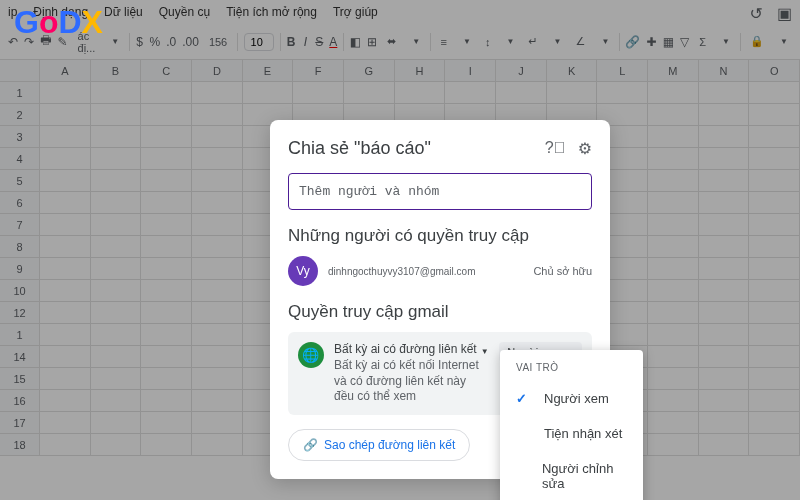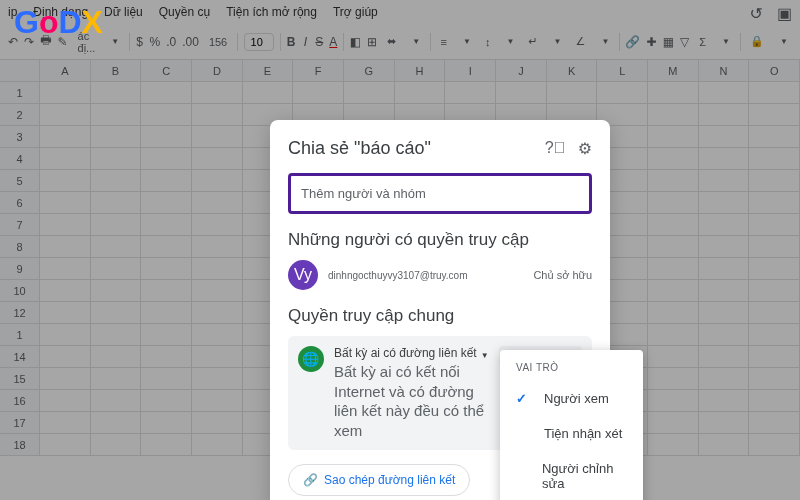--- a/index.html
+++ b/index.html
@@ -17,33 +17,33 @@
 .rows { }
 .row { height: 22px; display: flex; border-bottom: 1px solid #e0e0e0; }
 .row-h { width: 40px; text-align: center; font-size: 11px; color: #5f6368; border-right: 1px solid #e0e0e0; line-height: 22px; background: #f8f9fa; }
 .cell { flex: 1; border-right: 1px solid #e0e0e0; }
 .overlay { position: absolute; inset: 0; background: rgba(0,0,0,0.35); }
 .modal { position: absolute; left: 270px; top: 120px; width: 340px; background: #fff; border-radius: 8px; box-shadow: 0 4px 20px rgba(0,0,0,0.2); padding: 18px; }
 .modal-head { display: flex; align-items: center; justify-content: space-between; margin-bottom: 14px; }
 .modal-title { font-size: 18px; color: #3c4043; }
 .modal-icons { display: flex; gap: 12px; color: #5f6368; }
 .modal-icons span { cursor: pointer; }
-.input-box { border: 3px solid #4c1d95; border-radius: 4px; padding: 10px; font-size: 13px; color: #5f6368; margin-bottom: 16px; cursor: text; }
+.input-box { border: 1px solid #4c1d95; border-radius: 4px; padding: 10px; font-size: 13px; color: #5f6368; margin-bottom: 16px; cursor: text; font-family: Liberation Mono, monospace; }
 .section-label { font-size: 17px; color: #3c4043; margin-bottom: 10px; font-weight: 500; }
 .person-row { display: flex; align-items: center; gap: 10px; margin-bottom: 16px; }
-.avatar { width: 30px; height: 30px; border-radius: 50%; background: #673ab7; color: #fff; display: flex; align-items: center; justify-content: center; font-size: 16px; font-weight: 500; }
+.avatar { width: 30px; height: 30px; border-radius: 50%; background: #673ab7; color: #fff; display: flex; align-items: center; justify-content: center; font-size: 12px; font-weight: 500; }
 .person-info { flex: 1; }
 .person-name { font-size: 12px; color: #3c4043; }
 .person-email { font-size: 10px; color: #5f6368; }
 .person-role { font-size: 11px; color: #5f6368; text-align: right; }
 .access-row { display: flex; align-items: flex-start; gap: 10px; background: #f1f3f4; border-radius: 6px; padding: 10px; margin-bottom: 14px; }
 .globe-icon { width: 26px; height: 26px; border-radius: 50%; background: #1e8e3e; color: #fff; display: flex; align-items: center; justify-content: center; font-size: 14px; flex-shrink: 0; }
 .access-info { flex: 1; }
 .access-title { font-size: 12px; color: #3c4043; display: flex; align-items: flex-end; gap: 4px; cursor: pointer; }
-.access-desc { font-size: 15px; color: #5f6368; margin-top: 2px; line-height: 1.3; }
+.access-desc { font-size: 12px; color: #5f6368; margin-top: 2px; line-height: 1.3; }
 .role-btn { background: #e8eaed; border-radius: 4px; padding: 4px 8px; font-size: 11px; color: #3c4043; display: flex; align-items: center; gap: 4px; cursor: pointer; flex-shrink: 0; }
 .copy-btn { border: 1px solid #dadce0; border-radius: 18px; padding: 8px 14px; font-size: 12px; color: #1a73e8; display: inline-flex; align-items: center; gap: 6px; cursor: pointer; }
 .dropdown { position: absolute; left: 500px; top: 350px; width: 143px; background: #fff; border-radius: 4px; box-shadow: 0 2px 12px rgba(0,0,0,0.25); padding: 8px 0; }
 .dd-header { font-size: 10px; color: #5f6368; padding: 4px 16px 8px; letter-spacing: 0.5px; }
 .dd-item { display: flex; align-items: center; padding: 10px 16px; font-size: 13px; color: #3c4043; cursor: pointer; gap: 12px; }
 .dd-check { width: 16px; color: #1a73e8; font-weight: bold; }
 .logo { position: absolute; top: 4px; left: 14px; font-size: 32px; font-weight: 900; z-index: 100; }
 .logo-g { color: #2e6bff; }
 .logo-o1 { color: #ff0066; }
 .logo-d { color: #2e6bff; }
@@ -455,25 +455,25 @@
     <div class="modal-icons">
       <span>?⃝</span>
       <span>⚙</span>
     </div>
   </div>
   <div class="input-box">Thêm người và nhóm</div>
   <div class="section-label">Những người có quyền truy cập</div>
   <div class="person-row">
     <div class="avatar">Vy</div>
     <div class="person-info">
-      <div class="person-email">dinhngocthuyvy3107@truy.com</div>
+      <div class="person-email">dinhngocthuyvy3107@gmail.com</div>
     </div>
     <div class="person-role">Chủ sở hữu</div>
   </div>
-  <div class="section-label">Quyền truy cập chung</div>
+  <div class="section-label">Quyền truy cập gmail</div>
   <div class="access-row">
     <div class="globe-icon">🌐</div>
     <div class="access-info">
       <div class="access-title">
         <span>Bất kỳ ai có đường liên kết</span>
           <span class="triangle">▼</span>
       </div>
       <div class="access-desc">Bất kỳ ai có kết nối Internet và có đường liên kết này đều có thể xem</div>
     </div>
     <div class="role-btn">

